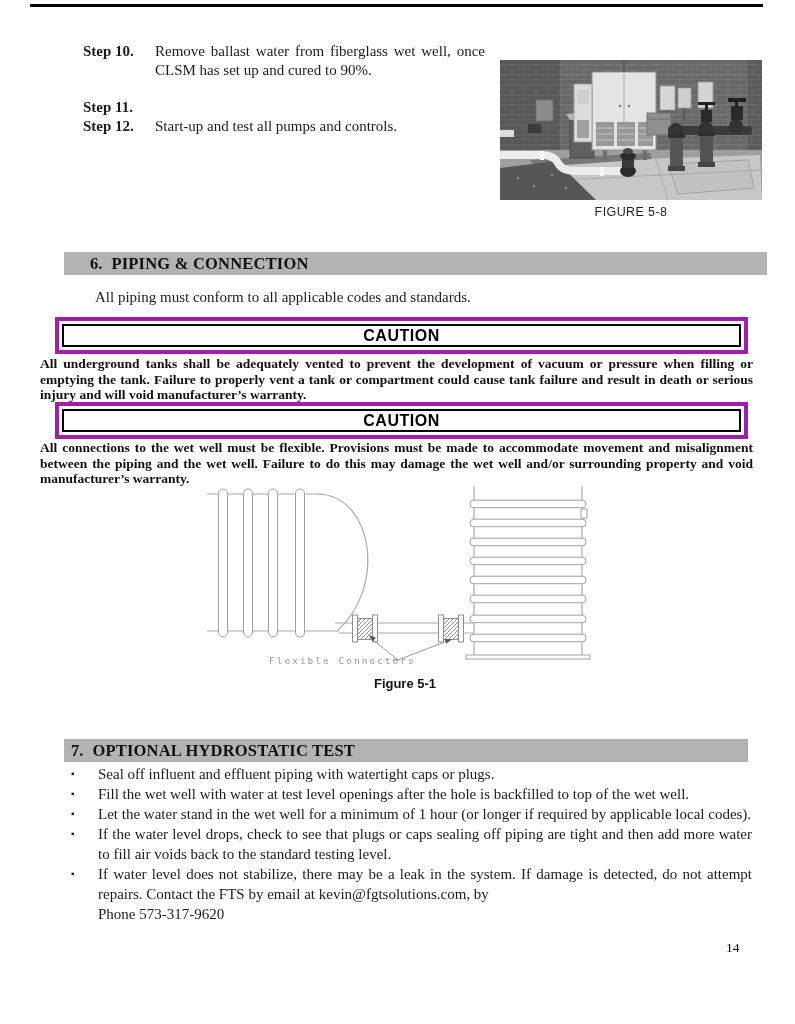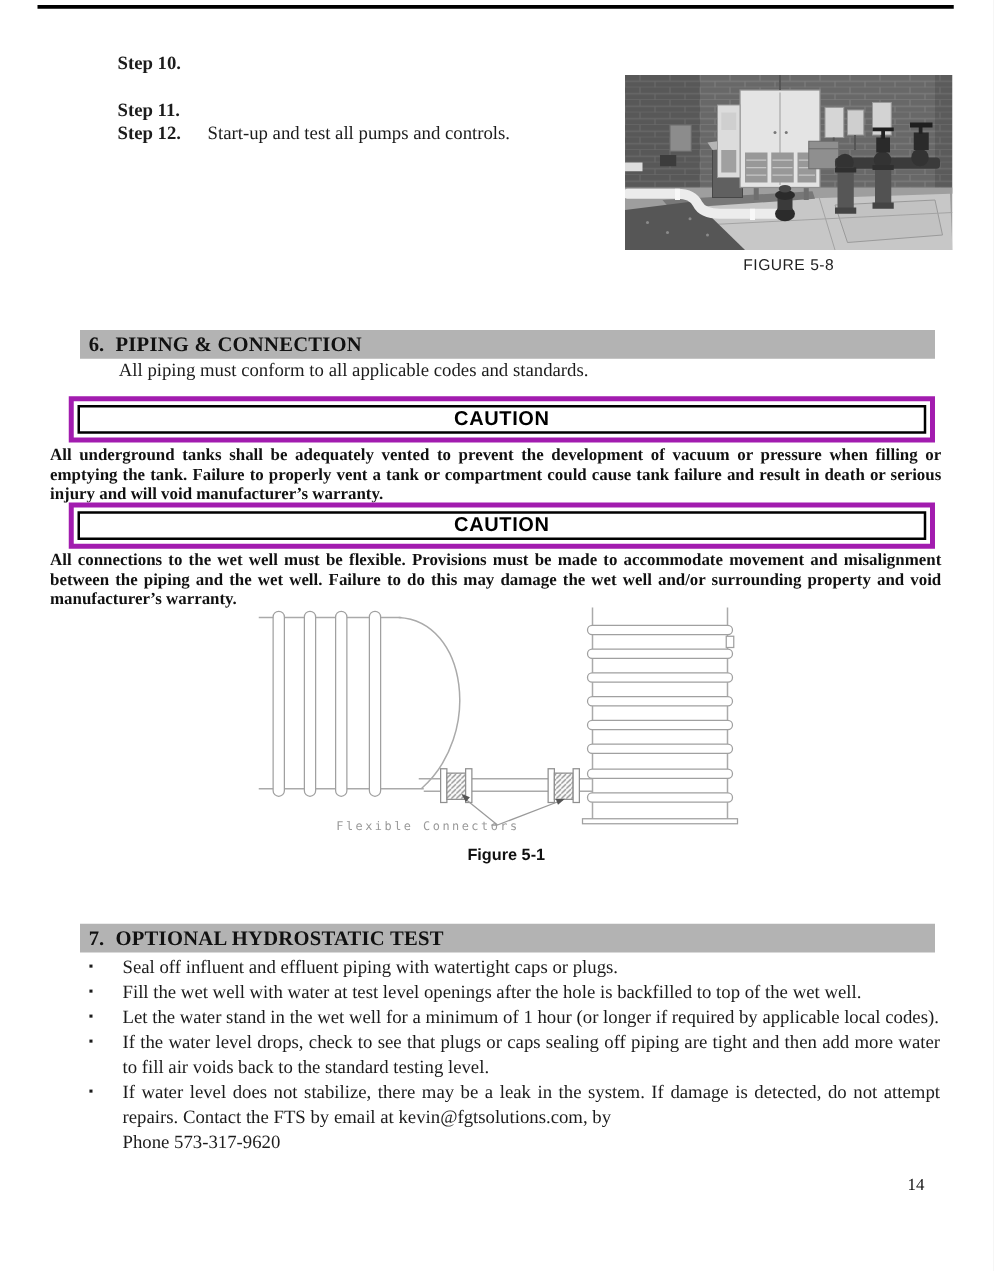--- a/index.html
+++ b/index.html
@@ -1,36 +1,36 @@
 <!DOCTYPE html>
 <html><head>
 <meta charset="utf-8">
 <style>
   html,body{margin:0;padding:0;background:#e9e9e9;}
   .page{position:relative;width:795px;height:1024px;background:#ffffff;overflow:hidden;
         font-family:"Liberation Serif",serif;color:#1c1c1c;margin:0 auto;}
   .top-rule{position:absolute;left:30px;top:4px;width:733px;height:3px;background:#000;}
 
   
-  .steps{position:absolute;left:94px;top:42px;width:402px;font-size:15px;line-height:18.5px;}
+  .steps{position:absolute;left:83px;top:42px;width:402px;font-size:15px;line-height:18.5px;}
   .step-row{display:flex;}
   .step-row.gap-before{margin-top:19px;}
   .step-label{flex:0 0 72px;font-weight:bold;}
   .step-text{flex:1;text-align:justify;}
 
   
   .photo-fig{position:absolute;left:500px;top:60px;width:262px;margin:0;}
   .photo{width:262px;height:140px;display:block;}
   .photo-cap{text-align:center;font:12.5px "Liberation Sans",sans-serif;color:#1f1f1f;
              margin-top:5px;letter-spacing:0.4px;}
 
   
   .sec-bar{position:absolute;left:64px;width:684px;height:23px;background:#b3b3b3;
            font-family:"Liberation Serif",serif;font-weight:bold;font-size:16.5px;line-height:23px;color:#111;}
-  .sec6{top:264px;}
+  .sec6{top:252px;padding-left:19px;}
   .sec7{top:739px;}
   .sec-num{margin-left:7px;}
   .sec-title{margin-left:9px;letter-spacing:0.2px;}
 
   .intro{position:absolute;left:95px;top:289px;margin:0;font-size:15px;}
 
   
   .caution-box{position:absolute;left:55px;width:693px;border:4px solid #a21caf;background:#fff;box-sizing:border-box;}
   .cb1{top:317px;}
   .cb2{top:402px;}
@@ -60,20 +60,21 @@
 </head>
 <body>
 
 <div class="page">
 
   <div class="top-rule"></div>
 
   <section class="steps">
     <div class="step-row">
       <span class="step-label">Step 10.</span>
+      <div class="step-text">Remove ballast water from fiberglass wet well, once CLSM has set up and cured to 90%.</div>
     </div>
     <div class="step-row gap-before">
       <span class="step-label">Step 11.</span>
     </div>
     <div class="step-row">
       <span class="step-label">Step 12.</span>
       <div class="step-text">Start-up and test all pumps and controls.</div>
     </div>
   </section>
 

